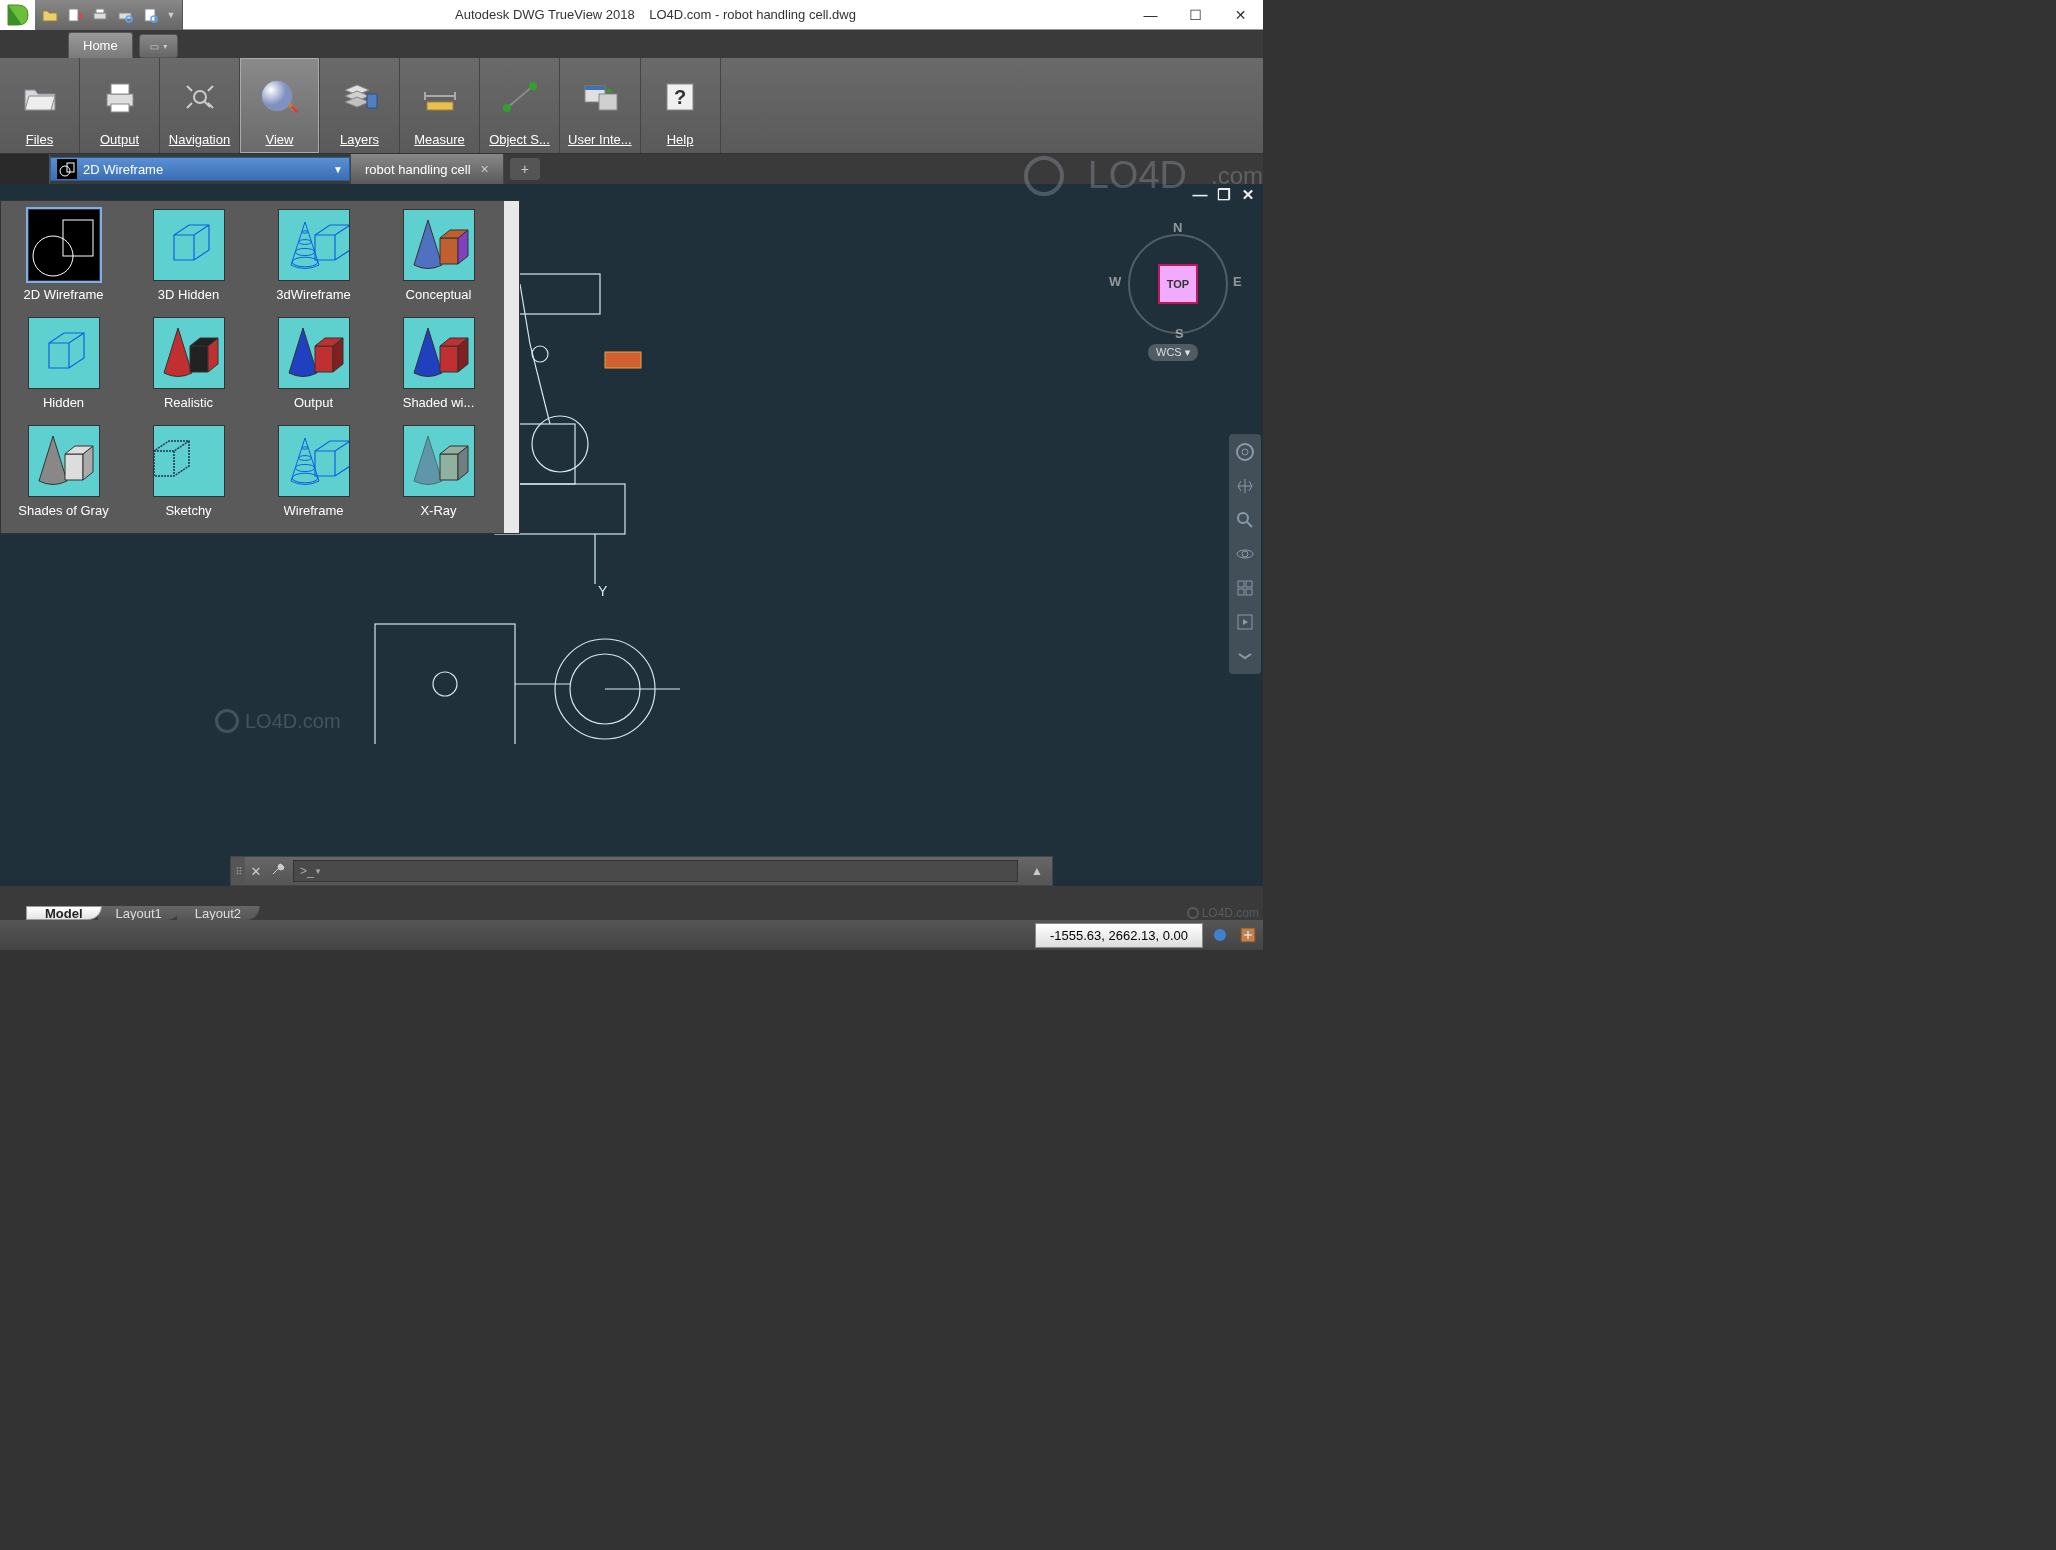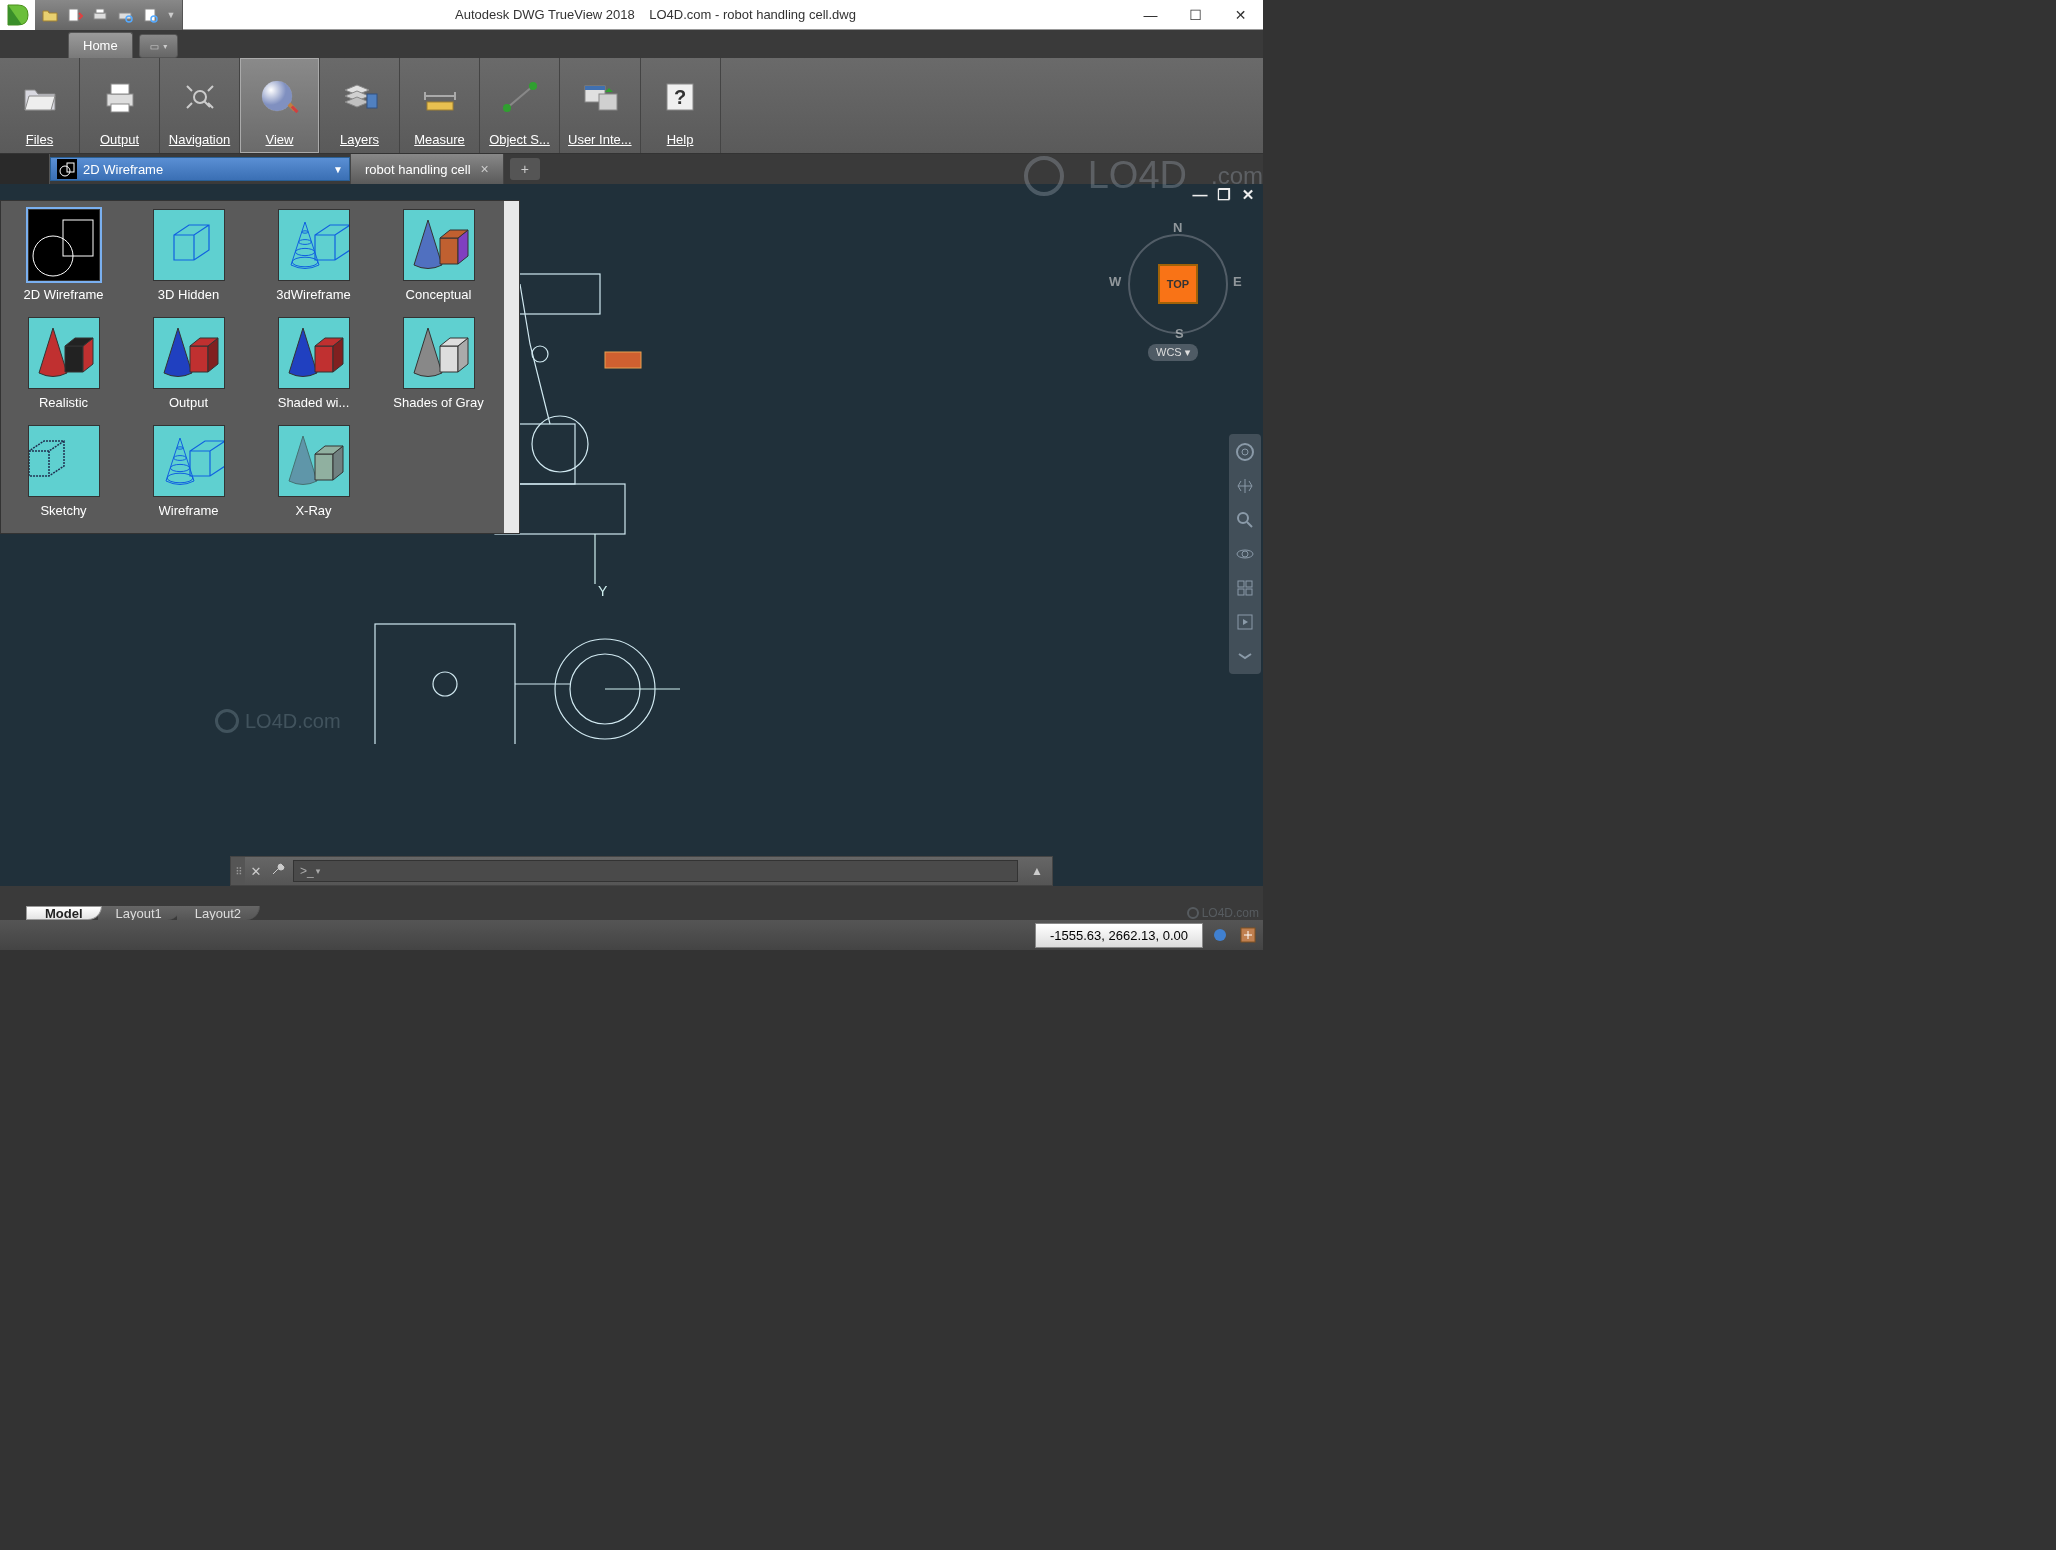--- a/index.html
+++ b/index.html
@@ -50,21 +50,21 @@
 
 
 .canvas-area { position: absolute; left: 0; right: 0; top: 184px; bottom: 64px; background: #20303a; }
 .canvas-area svg.drawing { position: absolute; left: 60px; top: 40px; }
 .doc-wincontrols { position: absolute; right: 6px; top: 2px; display: flex; gap: 6px; color: #eee; font-size: 15px; font-weight: bold; }
 .doc-wincontrols span { cursor: pointer; width: 18px; text-align: center; }
 
 
 .viewcube { position: absolute; right: 20px; top: 40px; width: 130px; height: 140px; }
 .viewcube .ring { position: absolute; left: 15px; top: 10px; width: 100px; height: 100px; border: 2px solid rgba(200,200,210,.3); border-radius: 50%; }
-.viewcube .cube { position: absolute; left: 45px; top: 40px; width: 40px; height: 40px; background: #f97316; border: 2px solid #a16207; display: flex; align-items: center; justify-content: center; font-size: 11px; font-weight: bold; color: #333; cursor: pointer; }
+.viewcube .cube { position: absolute; left: 45px; top: 40px; width: 40px; height: 40px; background: #f0abfc; border: 2px solid #be185d; display: flex; align-items: center; justify-content: center; font-size: 11px; font-weight: bold; color: #333; cursor: pointer; }
 .viewcube .dir { position: absolute; font-size: 13px; font-weight: bold; color: rgba(220,220,220,.6); }
 .viewcube .wcs { position: absolute; left: 35px; top: 120px; background: rgba(100,110,120,.7); padding: 2px 8px; font-size: 11px; color: #ddd; border-radius: 8px; cursor: pointer; }
 
 
 .navbar-right { position: absolute; right: 2px; top: 250px; width: 32px; background: rgba(90,100,110,.6); border-radius: 4px; padding: 6px 0; display: flex; flex-direction: column; align-items: center; gap: 10px; }
 .navbar-right .nb { width: 24px; height: 24px; cursor: pointer; opacity: .6; display: flex; align-items: center; justify-content: center; }
 
 
 .watermark { position: absolute; left: 215px; top: 525px; color: rgba(130,150,160,.35); font-size: 20px; font-weight: normal; display: flex; align-items: center; gap: 6px; }
 .watermark .wmico { width: 24px; height: 24px; border: 3px solid rgba(130,150,160,.35); border-radius: 50%; }
@@ -407,20 +407,28 @@
           <path d="M36 28 l18 0 l0 26 l-18 0 z" fill="#c06030" stroke="#333"></path>
           <path d="M54 28 l10 -8 l0 26 l-10 8 z" fill="#8040c0" stroke="#333"></path>
           <path d="M36 28 l10 -8 l18 0 l-10 8 z" fill="#c06030" stroke="#333"></path>
         </svg>
       </div>
       <div class="gallery-label">Conceptual</div>
     </div>
     <div class="gallery-item">
       <div class="gallery-thumb">
         <svg width="70" height="70">
+          <path d="M20 50 l0 -25 l15 -10 l20 0 l0 25 l-15 10 z M20 25 l20 0 l15 -10 M40 25 l0 25" fill="none" stroke="#1060e0" stroke-width="1.2"></path>
+        </svg>
+      </div>
+      <div class="gallery-label">Hidden</div>
+    </div>
+    <div class="gallery-item">
+      <div class="gallery-thumb">
+        <svg width="70" height="70">
           <path d="M24 10 L10 55 Q24 62 38 55 Z" fill="#c03030" opacity="1" stroke="#333"></path>
           <path d="M36 28 l18 0 l0 26 l-18 0 z" fill="#222" stroke="#333"></path>
           <path d="M54 28 l10 -8 l0 26 l-10 8 z" fill="#c03030" stroke="#333"></path>
           <path d="M36 28 l10 -8 l18 0 l-10 8 z" fill="#222" stroke="#333"></path>
         </svg>
       </div>
       <div class="gallery-label">Realistic</div>
     </div>
     <div class="gallery-item">
       <div class="gallery-thumb">

